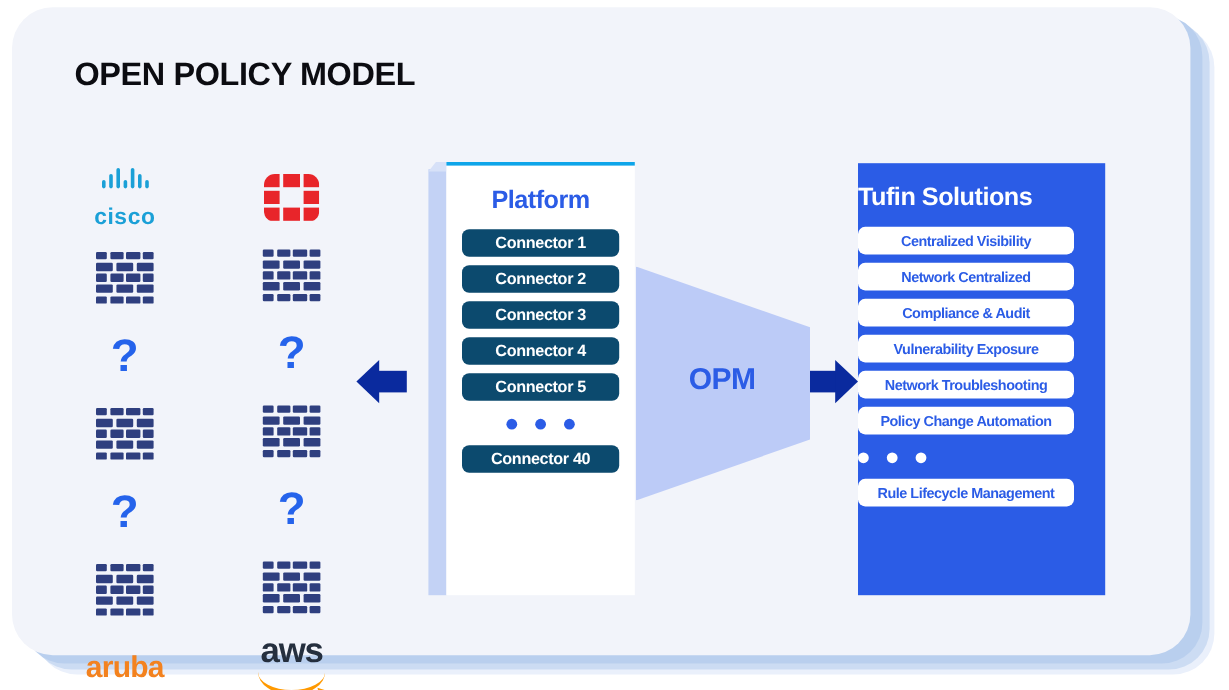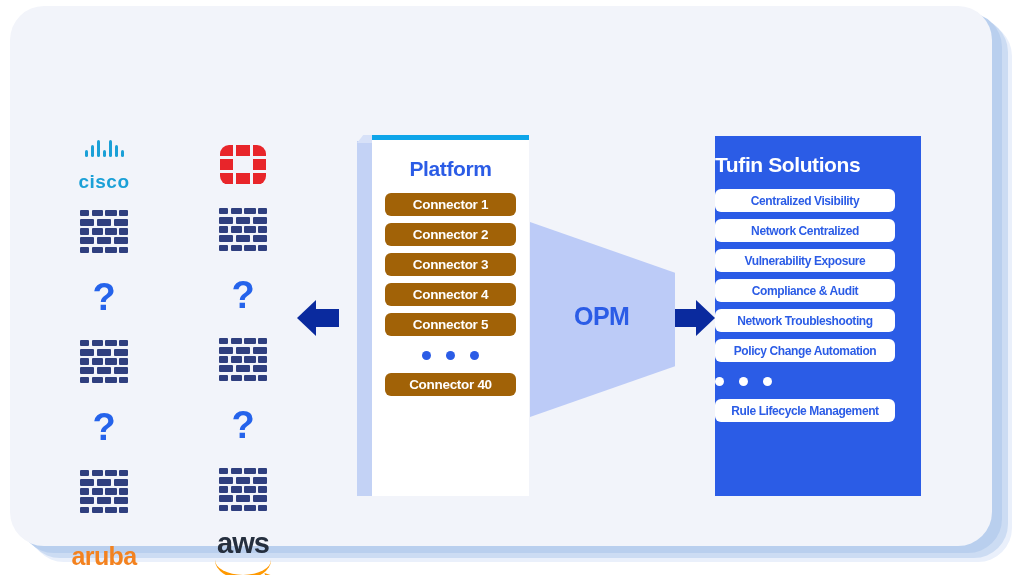--- a/index.html
+++ b/index.html
@@ -203,39 +203,39 @@
     width: 15px; height: 8px;
     background: #d7e1f8;
     transform: skewX(-38deg);
     transform-origin: bottom left;
   }
   .platform-panel {
     position: absolute;
     left: 372px; top: 135px;
     width: 157px; height: 361px;
     background: #ffffff;
-    border-top: 5px solid #0ea5e9;
+    border-top: 3px solid #0ea5e9;
     box-sizing: border-box;
     display: flex;
     flex-direction: column;
     align-items: center;
     padding-top: 17px;
   }
   .platform-title {
     font-size: 21px;
     font-weight: bold;
     color: #2b5ce6;
     margin-bottom: 12px;
     letter-spacing: -0.4px;
   }
   .connector-btn {
     width: 131px;
     height: 23px;
     margin-bottom: 7px;
-    background: #a16207;
+    background: #0c4a6e;
     border-radius: 6px;
     color: #ffffff;
     font-size: 13.5px;
     font-weight: bold;
     display: flex;
     align-items: center;
     justify-content: center;
     letter-spacing: -0.3px;
   }
   .dots-row {
@@ -307,20 +307,21 @@
 </head>
 <body>
 
 <div id="stage">
 
   <div class="card-shadow-3"></div>
   <div class="card-shadow-2"></div>
   <div class="card-shadow-1"></div>
   <div class="card"></div>
 
+  <div class="page-title">OPEN POLICY MODEL</div>
 
   <div class="vendor-col left">
 
     <div class="stack-item">
       <div class="cisco-wrap">
         <div class="cisco-bars">
           <i></i>
             <i></i>
             <i></i>
             <i></i>
@@ -610,22 +611,22 @@
   </div>
 
   <div class="opm-shape"></div>
   <div class="opm-label">OPM</div>
 
   <div class="tufin-panel">
     <div class="tufin-title">Tufin Solutions</div>
 
     <div class="solution-pill">Centralized Visibility</div>
     <div class="solution-pill">Network Centralized</div>
+    <div class="solution-pill">Compliance &amp; Audit</div>
     <div class="solution-pill">Vulnerability Exposure</div>
-    <div class="solution-pill">Compliance &amp; Audit</div>
     <div class="solution-pill">Network Troubleshooting</div>
     <div class="solution-pill">Policy Change Automation</div>
 
     <div class="dots-row white">
       <i></i>
         <i></i>
         <i></i>
     </div>
 
     <div class="solution-pill">Rule Lifecycle Management</div>

